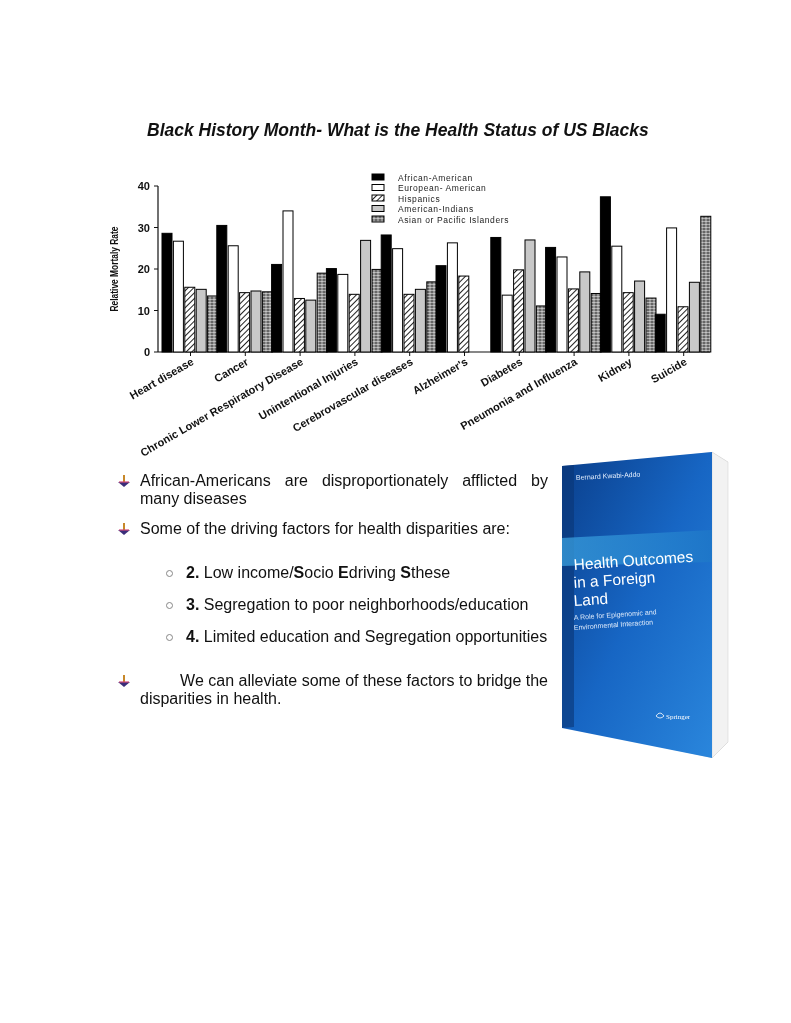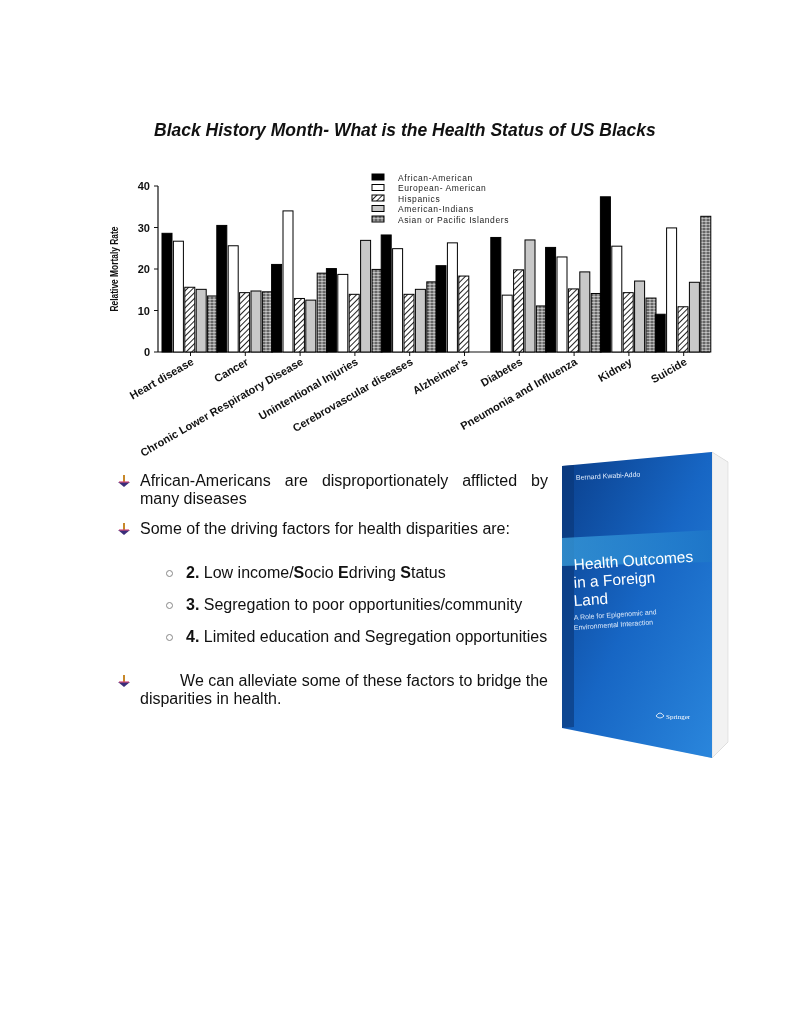--- a/index.html
+++ b/index.html
@@ -1,17 +1,17 @@
 <!DOCTYPE html>
 <html><head>
   <meta charset="utf-8">
   <style>
     html, body { margin: 0; padding: 0; background: #ffffff; }
     body { width: 791px; height: 1023px; position: relative; overflow: hidden; font-family: "Liberation Sans", sans-serif; color: #111; }
-    .page-title { position: absolute; left: 154px; top: 120px; font-size: 17.5px; font-weight: bold; font-style: italic; color: #111; white-space: nowrap; }
+    .page-title { position: absolute; left: 147px; top: 120px; font-size: 17.5px; font-weight: bold; font-style: italic; color: #111; white-space: nowrap; }
     #chart { position: absolute; left: 0; top: 0; }
     .bullets { position: absolute; left: 116px; top: 472px; width: 432px; font-size: 16px; line-height: 18px; }
     .bullet { position: relative; padding-left: 24px; }
     .bullet .arrow { position: absolute; left: 0; top: 1px; width: 16px; height: 16px; }
     .bullet .btext { text-align: justify; text-align-last: left; }
     .b1 { margin-bottom: 12px; }
     .b1 .btext { text-align-last: left; }
     .b2 { margin-bottom: 26px; }
     .sublist { margin: 0 0 12px 0; padding: 0; list-style: none; }
     .subitem { position: relative; padding-left: 70px; height: 32px; line-height: 18px; }
@@ -148,25 +148,25 @@
     <svg class="arrow" viewBox="0 0 16 16">
       <path d="M8 2 L8 13" stroke="#c7882a" stroke-width="2"></path>
       <path d="M2 9 L8 14 L14 9 Z" fill="#3a2e7a"></path>
       <path d="M3 9 L13 9" stroke="#d24b7a" stroke-width="1.2"></path>
     </svg>
     <div class="btext">Some of the driving factors for health disparities are:</div>
   </div>
   <ul class="sublist">
     <li class="subitem">
       <span class="circ"></span>
-      <b>2.</b><span> Low income/</span><b>S</b><span>ocio </span><b>E</b><span>driving </span><b>S</b><span>tatus</span>
+      <b>2.</b><span> Low income/</span><b>S</b><span>ocio </span><b>E</b><span>driving </span><b>S</b><span>these</span>
     </li>
     <li class="subitem">
       <span class="circ"></span>
-      <b>3.</b><span> Segregation to poor opportunities/community</span>
+      <b>3.</b><span> Segregation to poor neighborhoods/education</span>
     </li>
     <li class="subitem">
       <span class="circ"></span>
       <b>4.</b><span> Limited education and Segregation opportunities</span>
     </li>
   </ul>
   <div class="bullet">
     <svg class="arrow" viewBox="0 0 16 16">
       <path d="M8 2 L8 13" stroke="#c7882a" stroke-width="2"></path>
       <path d="M2 9 L8 14 L14 9 Z" fill="#3a2e7a"></path>

